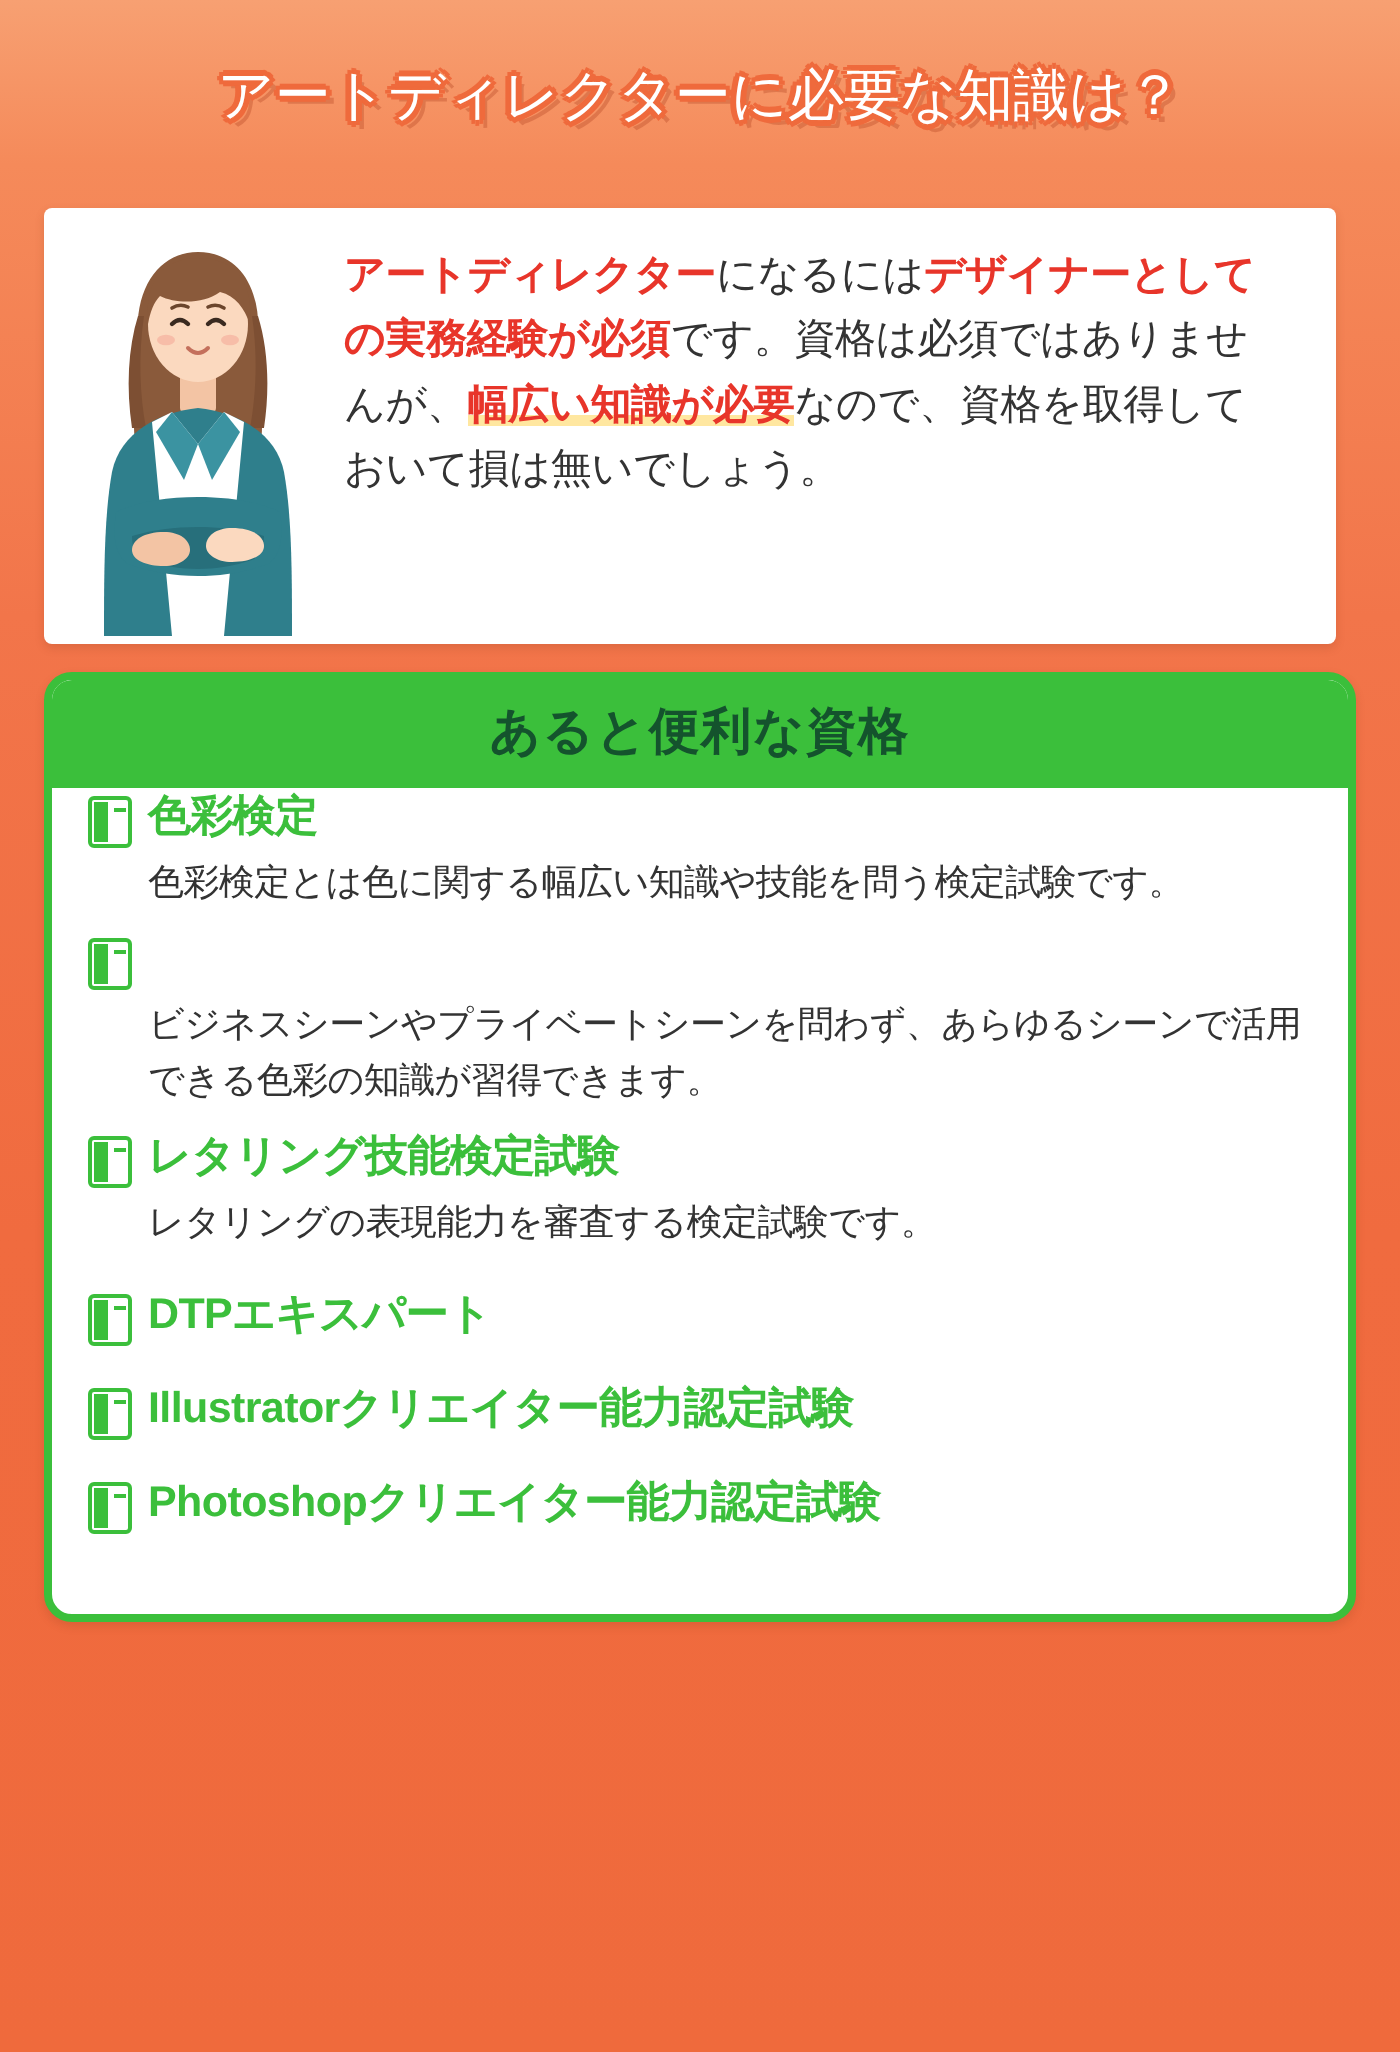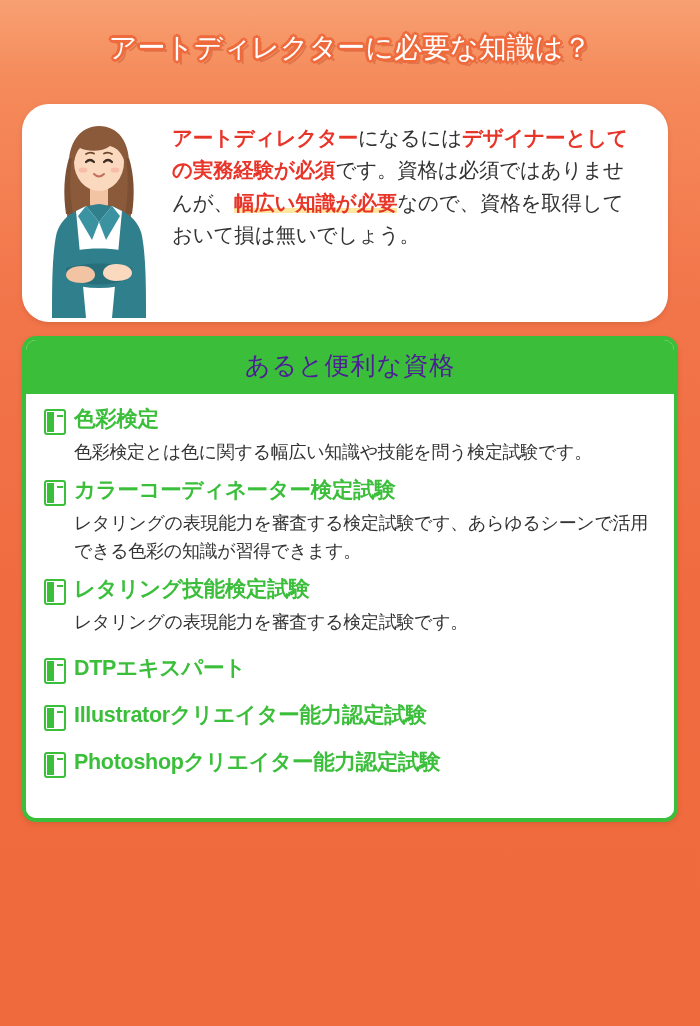--- a/index.html
+++ b/index.html
@@ -44,21 +44,21 @@
       3px 0 0 #ef6a3c, -3px 0 0 #ef6a3c, 0 3px 0 #ef6a3c, 0 -3px 0 #ef6a3c,
       2px 2px 0 #ef6a3c, -2px 2px 0 #ef6a3c, 2px -2px 0 #ef6a3c, -2px -2px 0 #ef6a3c,
       4px 4px 0 rgba(180,70,35,0.35);
   }
 
   
   .intro-card {
     position: relative;
     margin: 8px 32px 0 22px;
     background: #ffffff;
-    border-radius: 27px;
+    border-radius: 4px;
     box-shadow: 0 2px 5px rgba(120,50,20,0.18);
     min-height: 218px;
     padding: 18px 32px 18px 150px;
     overflow: hidden;
   }
 
   .avatar {
     position: absolute;
     left: 14px;
     top: 14px;
@@ -84,30 +84,31 @@
   .green-card {
     margin: 14px 22px 0 22px;
     background: #ffffff;
     border: 4px solid #3bbf3b;
     border-radius: 14px;
     overflow: hidden;
     box-shadow: 0 2px 5px rgba(120,50,20,0.18);
   }
   .green-head {
     background: #3bbf3b;
-    color: #4c1d95;
+    color: #14532d;
     text-align: center;
     font-size: 25px;
-    font-weight: normal;
+    font-weight: bold;
     padding: 9px 0 12px 0;
     letter-spacing: 1px;
   }
   .green-body {
     background: #ffffff;
-    padding: 12px 18px 22px 18px;
+    padding: 1px 18px 22px 18px;
+    border-radius: 25px;
   }
 
   .qual-item { margin-bottom: 10px; }
   .qual-head {
     display: flex;
     align-items: flex-start;
     gap: 8px;
   }
   .book-icon {
     flex: 0 0 auto;
@@ -202,23 +203,22 @@
         <div class="qual-desc">色彩検定とは色に関する幅広い知識や技能を問う検定試験です。</div>
       </div>
 
       <div class="qual-item">
         <div class="qual-head">
           <svg class="book-icon" viewBox="0 0 22 26">
             <rect x="1" y="1" width="20" height="24" rx="2" fill="#ffffff" stroke="#3bbf3b" stroke-width="2"></rect>
             <rect x="3" y="3" width="7" height="20" fill="#3bbf3b"></rect>
             <rect x="13" y="6" width="6" height="2" fill="#3bbf3b"></rect>
           </svg>
-          <div class="qual-title">カラーコーディネーター検定試験</div>
-        </div>
-        <div class="qual-desc">レタリングの表現能力を審査する検定試験です、あらゆるシーンで活用できる色彩の知識が習得できます。</div>
+        </div>
+        <div class="qual-desc">ビジネスシーンやプライベートシーンを問わず、あらゆるシーンで活用できる色彩の知識が習得できます。</div>
       </div>
 
       <div class="qual-item spaced">
         <div class="qual-head">
           <svg class="book-icon" viewBox="0 0 22 26">
             <rect x="1" y="1" width="20" height="24" rx="2" fill="#ffffff" stroke="#3bbf3b" stroke-width="2"></rect>
             <rect x="3" y="3" width="7" height="20" fill="#3bbf3b"></rect>
             <rect x="13" y="6" width="6" height="2" fill="#3bbf3b"></rect>
           </svg>
           <div class="qual-title">レタリング技能検定試験</div>

